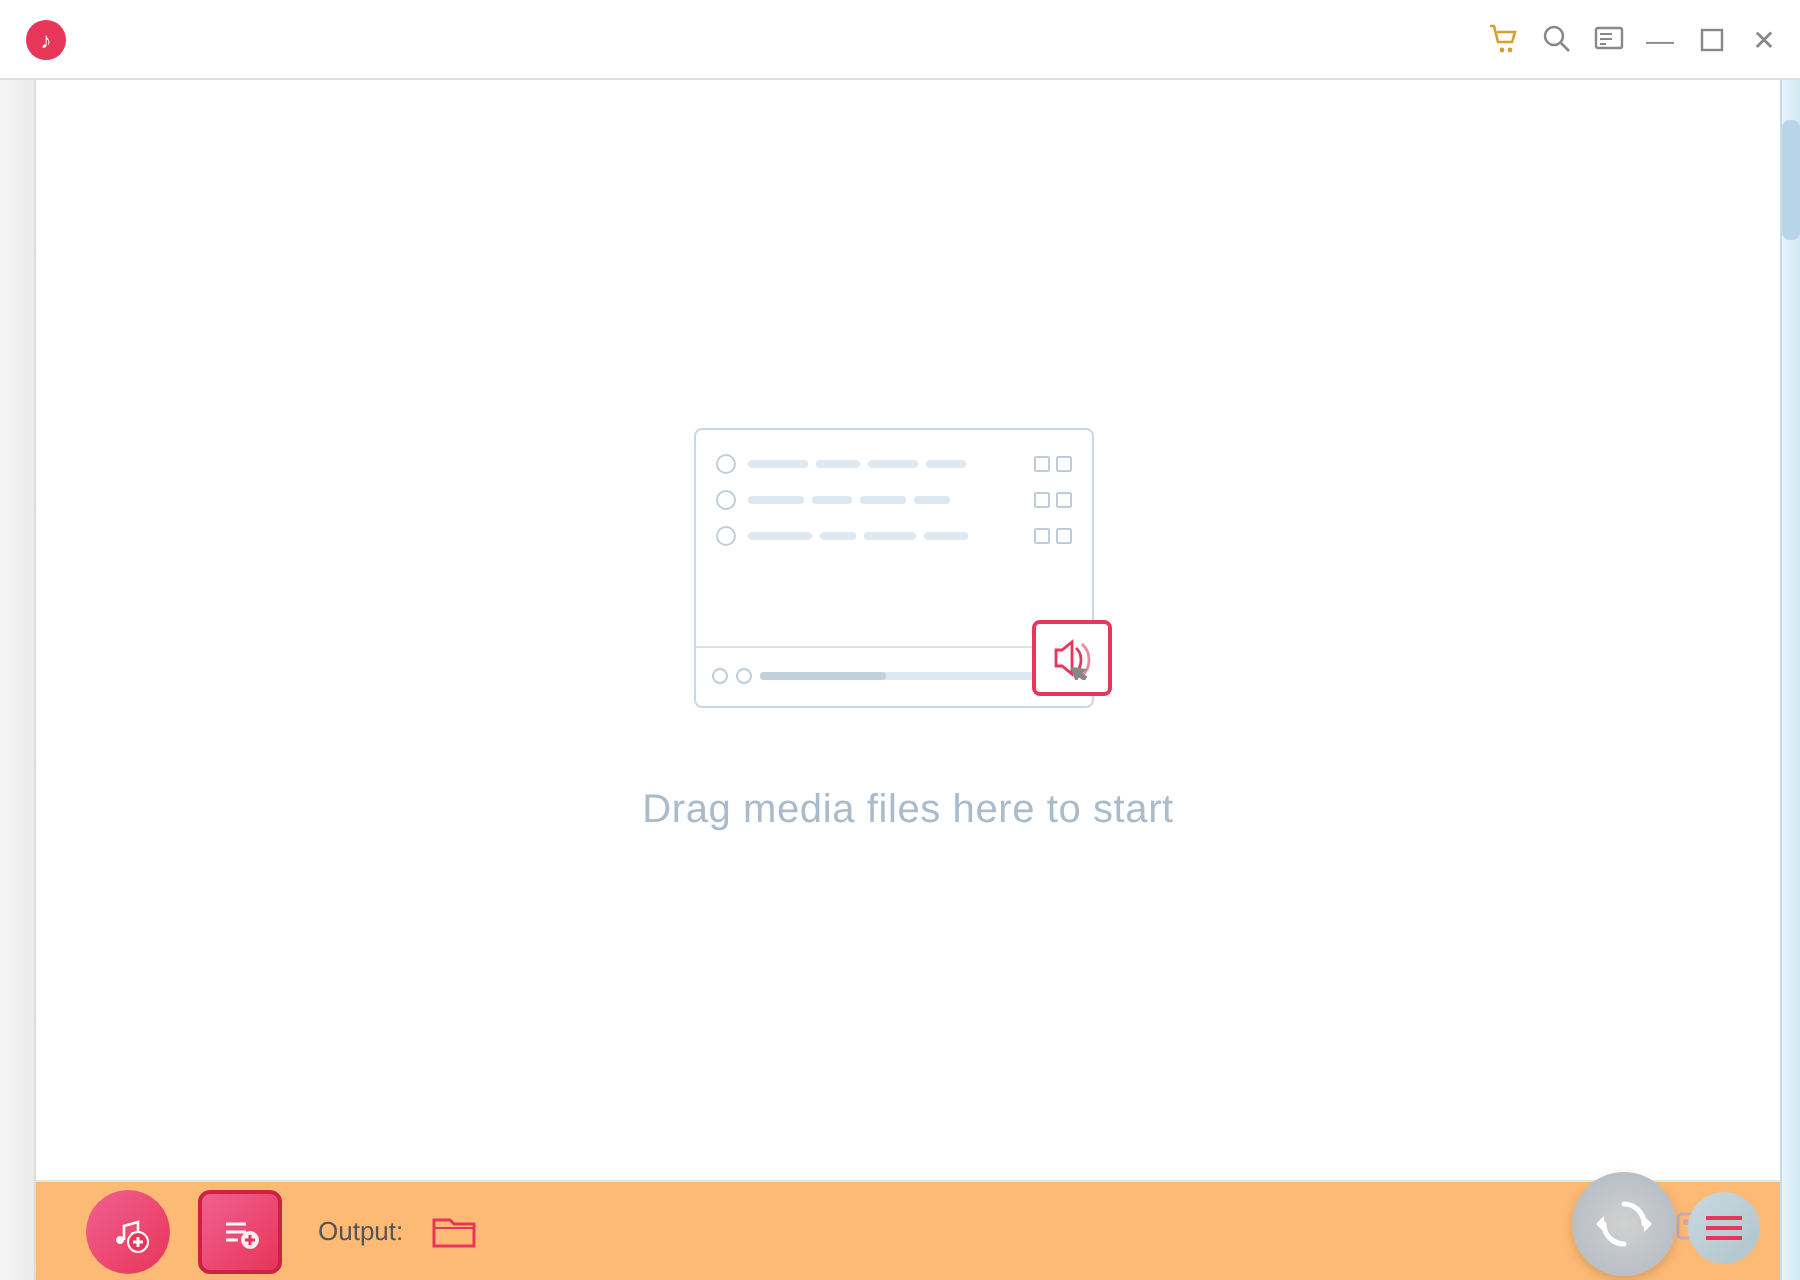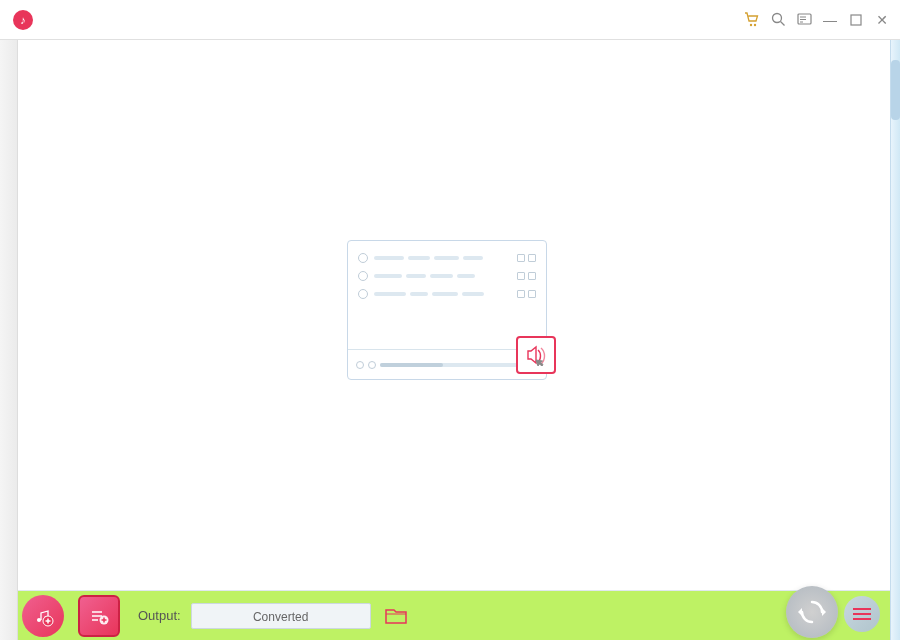--- a/index.html
+++ b/index.html
@@ -218,25 +218,25 @@
     
     .drag-text {
       font-size: 20px;
       color: #aabbcc;
       letter-spacing: 0.3px;
     }
 
     
     .bottom-bar {
       height: 50px;
-      background: #bef264;
+      background: #fdba74;
       border-top: 1px solid #e0e8ef;
       display: flex;
       align-items: center;
-      padding: 0 4px;
+      padding: 0 25px;
       gap: 10px;
       position: relative;
     }
 
     
     .btn-add-music {
       width: 42px;
       height: 42px;
       border-radius: 50%;
       background: linear-gradient(135deg, #f06090, #e8355a);
@@ -467,20 +467,21 @@
 
             <path d="M14 6c1.5 1.2 2.5 3 2.5 6s-1 4.8-2.5 6" stroke="#e8355a" stroke-width="1.4" fill="none"></path>
             <path d="M17 4c2 1.8 3.5 4.5 3.5 8s-1.5 6.2-3.5 8" stroke="#e8355a" stroke-width="1.4" fill="none" opacity="0.6"></path>
 
             <path d="M12 16l2 6 1.5-2 2.5 2 1-1.5-2.5-2 2-1.5z" stroke="#888" stroke-width="1" fill="#888"></path>
           </svg>
         </div>
       </div>
     </div>
 
+    <div class="drag-text">Drag media files here to start</div>
   </div>
 
   <div class="bottom-bar">
 
     <button class="btn-add-music">
       <svg width="22" height="22" viewBox="0 0 22 22" fill="none">
         <circle cx="11" cy="11" r="10" fill="none"></circle>
 
         <path d="M9 15c0 1.1-.9 2-2 2s-2-.9-2-2 .9-2 2-2 2 .9 2 2z" fill="white"></path>
         <path d="M9 15V8l7-2v7" stroke="white" stroke-width="1.3" fill="none"></path>
@@ -500,21 +501,20 @@
         <line x1="4" y1="15" x2="10" y2="15" stroke="white" stroke-width="1.5"></line>
 
         <circle cx="16" cy="15" r="4.5" fill="white" opacity="0.9"></circle>
         <line x1="16" y1="12.5" x2="16" y2="17.5" stroke="#e8355a" stroke-width="1.5"></line>
         <line x1="13.5" y1="15" x2="18.5" y2="15" stroke="#e8355a" stroke-width="1.5"></line>
       </svg>
     </button>
 
     <span class="output-label">Output:</span>
 
-    <div class="output-field">Converted</div>
 
     <button class="btn-folder">
       <svg width="22" height="18" viewBox="0 0 22 18" fill="none">
         <path d="M1 3h8l2 2h10v11H1V3z" stroke="#e8355a" stroke-width="1.5" fill="none"></path>
         <path d="M1 7h20" stroke="#e8355a" stroke-width="1"></path>
       </svg>
     </button>
 
     <div class="spacer"></div>
 

